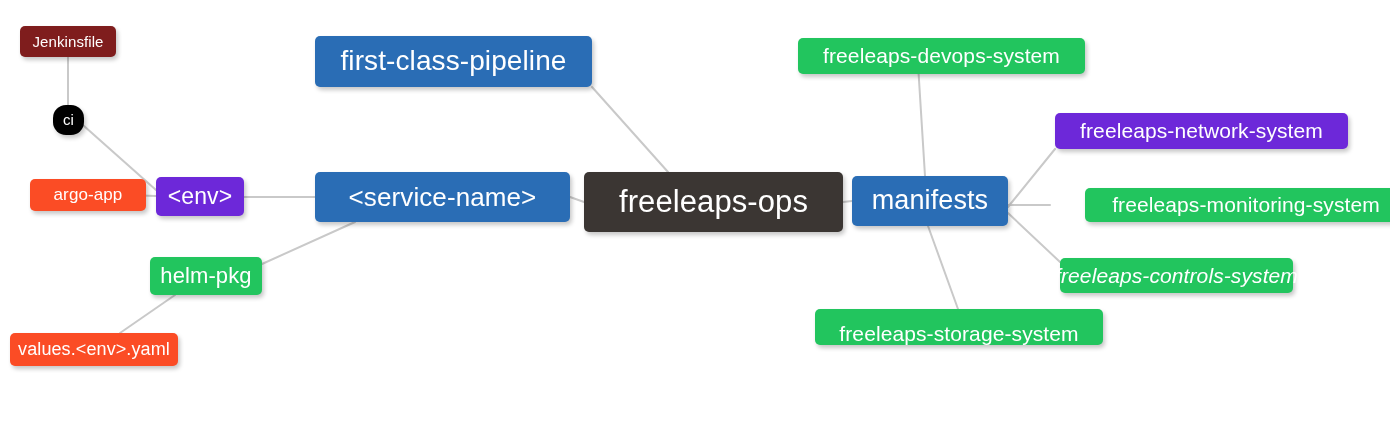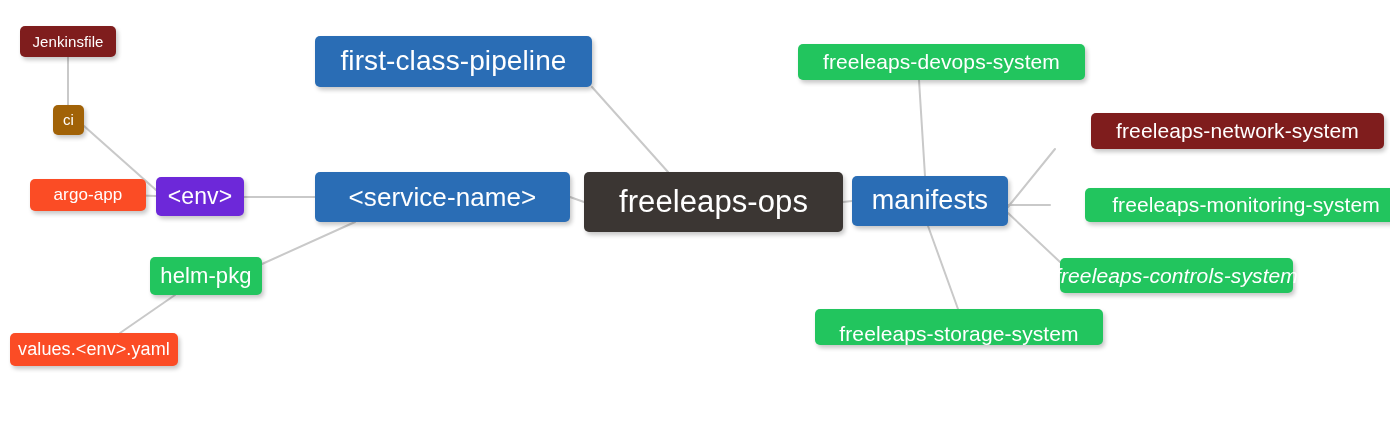--- a/index.html
+++ b/index.html
@@ -78,36 +78,36 @@
       </div>
       <div class="mm-node" style="left: 852px; top: 176px; width: 156px; height: 50px; background: rgb(42, 109, 181); font-size: 27px; color: rgb(255, 255, 255);">
         <span class="mm-label">manifests</span>
       </div>
       <div class="mm-node" style="left: 156px; top: 177px; width: 88px; height: 39px; background: #6d28d9; font-size: 23px; color: rgb(255, 255, 255);">
         <span class="mm-label">&lt;env&gt;</span>
       </div>
       <div class="mm-node" style="left: 150px; top: 257px; width: 112px; height: 38px; background: rgb(34, 197, 94); font-size: 22px; color: rgb(255, 255, 255);">
         <span class="mm-label">helm-pkg</span>
       </div>
-      <div class="mm-node" style="left: 53px; top: 105px; width: 31px; height: 30px; background: #a16207; font-size: 15px; color: rgb(255, 255, 255);">
+      <div class="mm-node" style="left: 53px; top: 105px; width: 31px; height: 30px; background: #000000; font-size: 15px; color: rgb(255, 255, 255); border-radius: 13px;">
         <span class="mm-label">ci</span>
       </div>
       <div class="mm-node" style="left: 20px; top: 26px; width: 96px; height: 31px; background: #7f1d1d; font-size: 15px; color: rgb(255, 255, 255);">
         <span class="mm-label">Jenkinsfile</span>
       </div>
       <div class="mm-node" style="left: 30px; top: 179px; width: 116px; height: 32px; background: rgb(251, 76, 37); font-size: 17px; color: rgb(255, 255, 255);">
         <span class="mm-label">argo-app</span>
       </div>
       <div class="mm-node" style="left: 10px; top: 333px; width: 168px; height: 33px; background: rgb(251, 76, 37); font-size: 18px; color: rgb(255, 255, 255);">
         <span class="mm-label">values.&lt;env&gt;.yaml</span>
       </div>
-      <div class="mm-node" style="left: 798px; top: 44px; width: 287px; height: 36px; background: rgb(34, 197, 94); font-size: 21px; color: rgb(255, 255, 255);">
+      <div class="mm-node" style="left: 798px; top: 38px; width: 287px; height: 36px; background: rgb(34, 197, 94); font-size: 21px; color: rgb(255, 255, 255);">
         <span class="mm-label">freeleaps-devops-system</span>
       </div>
-      <div class="mm-node" style="left: 1055px; top: 113px; width: 293px; height: 36px; background: #7f1d1d; font-size: 21px; color: rgb(255, 255, 255); margin-left: 36px;">
+      <div class="mm-node" style="left: 1055px; top: 113px; width: 293px; height: 36px; background: #6d28d9; font-size: 21px; color: rgb(255, 255, 255);">
         <span class="mm-label">freeleaps-network-system</span>
       </div>
       <div class="mm-node" style="left: 1050px; top: 188px; width: 322px; height: 34px; background: rgb(34, 197, 94); font-size: 21px; color: rgb(255, 255, 255); margin-left: 35px;">
         <span class="mm-label">freeleaps-monitoring-system</span>
       </div>
       <div class="mm-node" style="left: 1060px; top: 258px; width: 233px; height: 35px; background: rgb(34, 197, 94); font-size: 21px; color: rgb(255, 255, 255); font-style: italic;">
         <span class="mm-label">freeleaps-controls-system</span>
       </div>
       <div class="mm-node" style="left: 815px; top: 309px; width: 288px; height: 36px; background: rgb(34, 197, 94); font-size: 21px; color: rgb(255, 255, 255); align-items: flex-end;">
         <span class="mm-label">freeleaps-storage-system</span>

